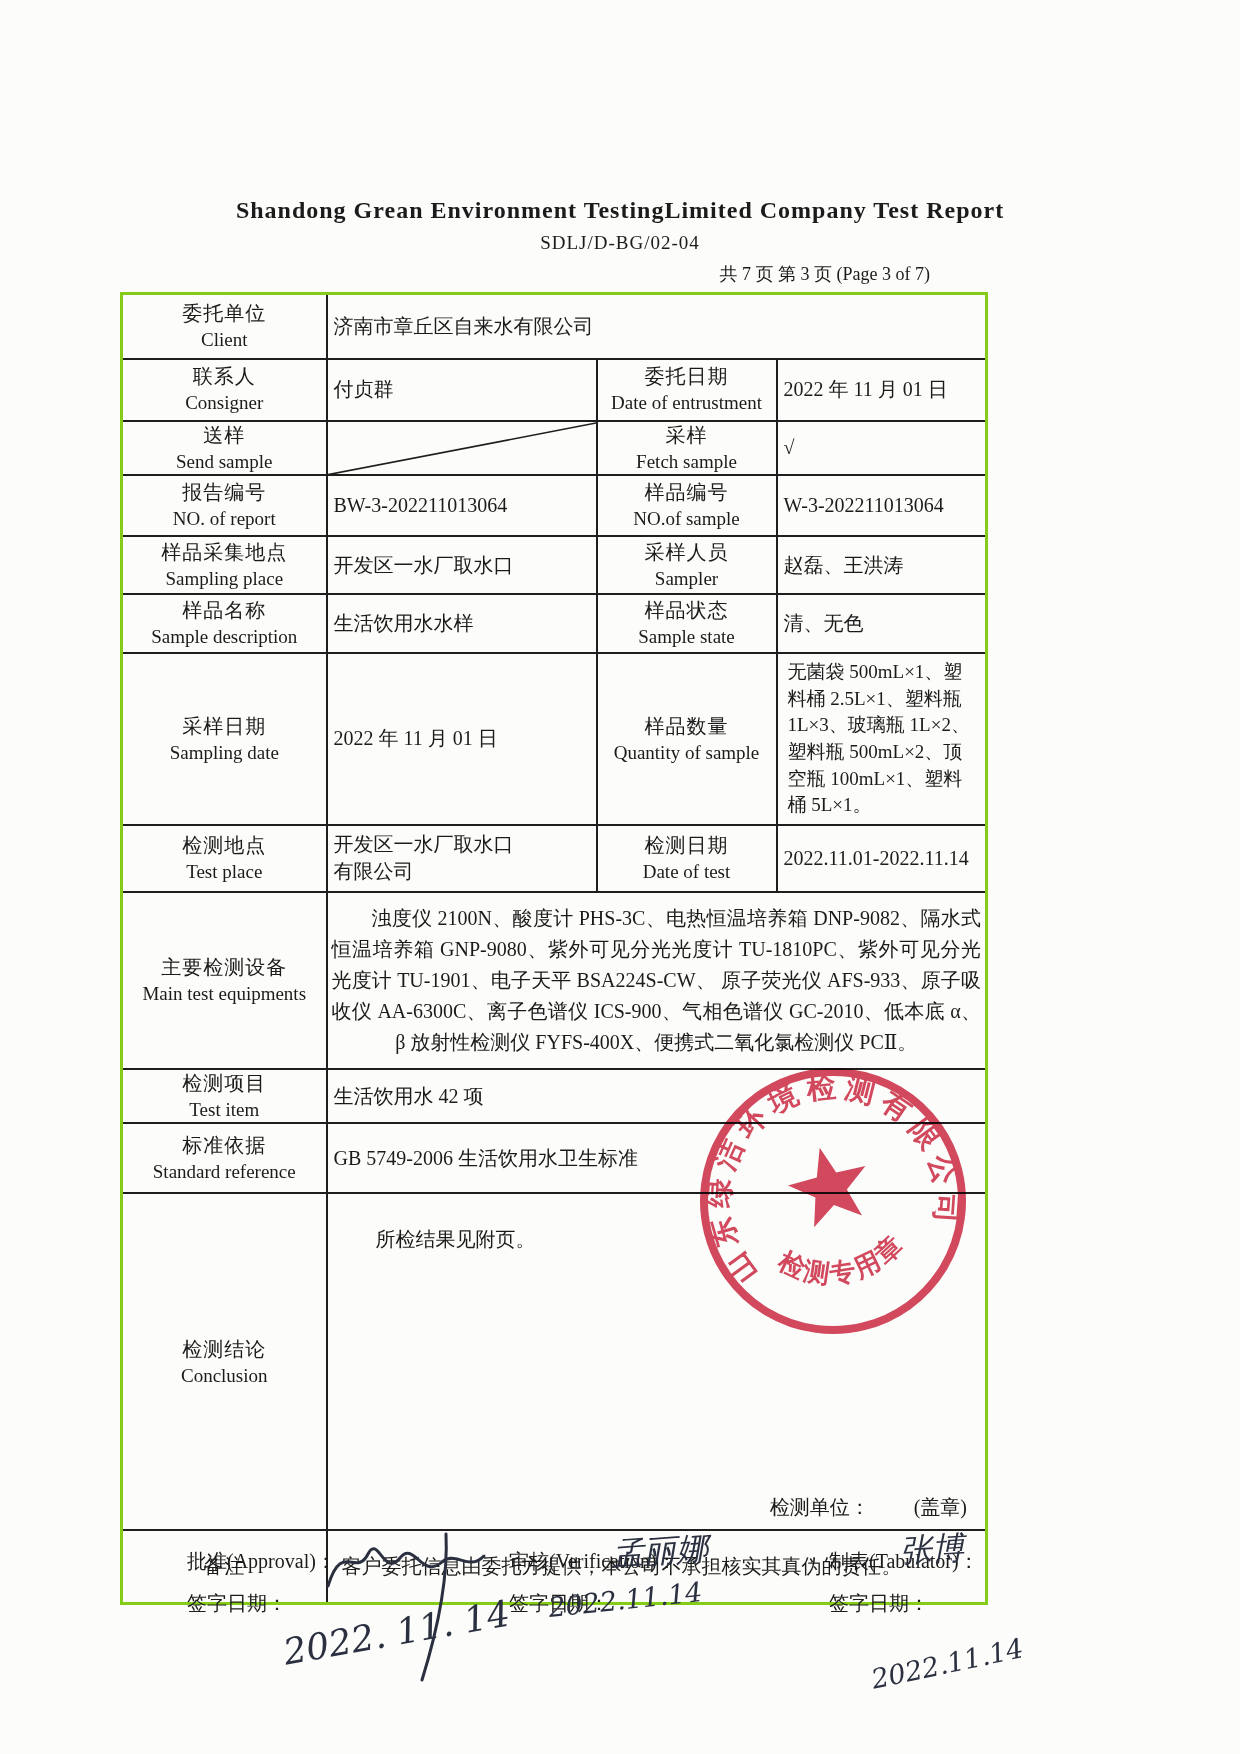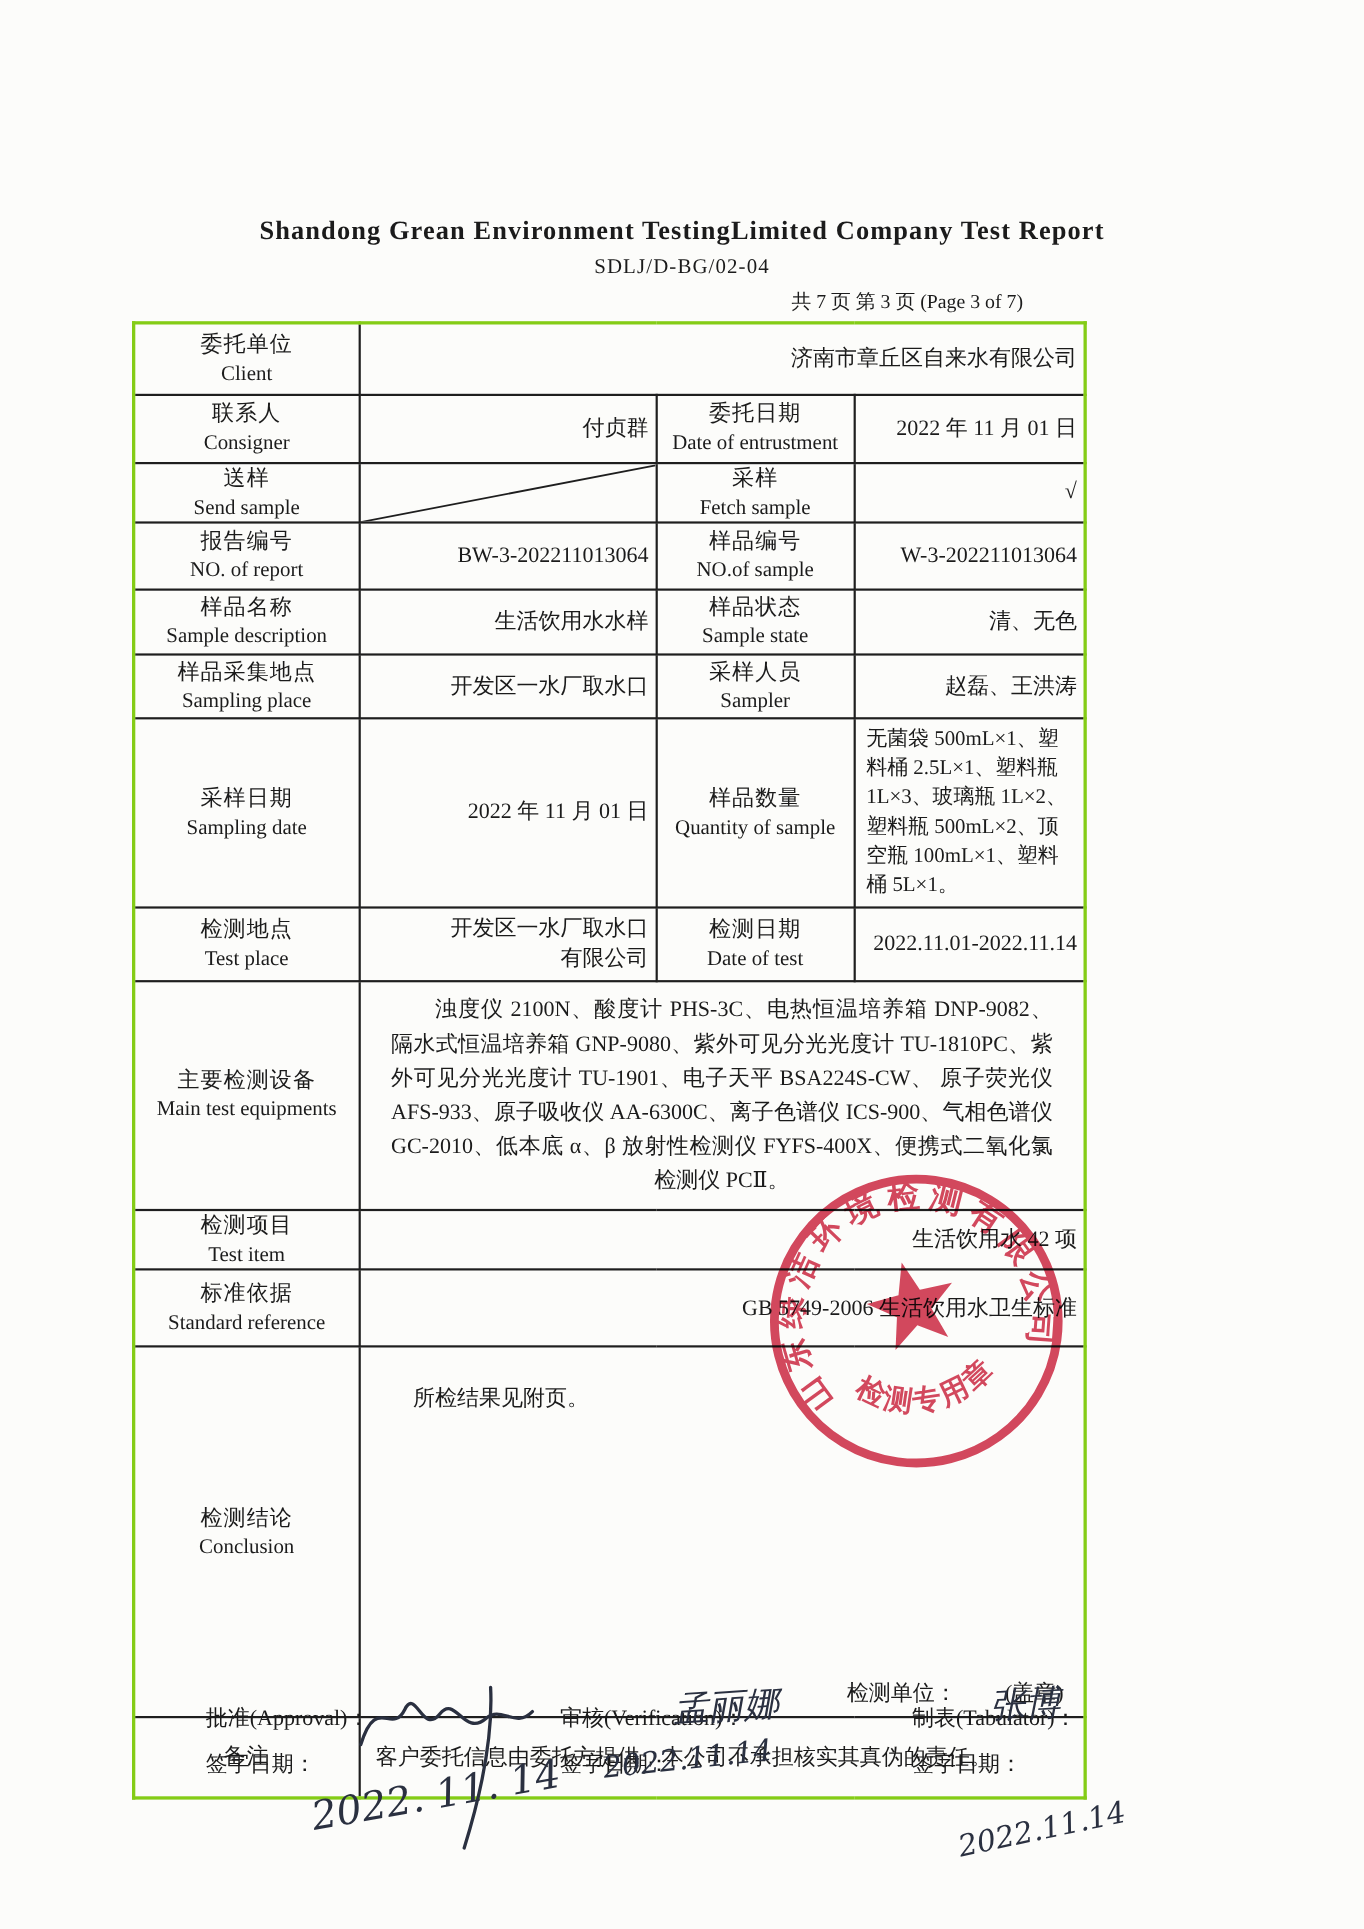--- a/index.html
+++ b/index.html
@@ -15,26 +15,26 @@
   .pageinfo { top:262px; right:310px; font-size:18px; }
 
   table.report { position:absolute; left:120px; top:292px; width:865px;
                  border-collapse:collapse; table-layout:fixed;
                  border:3px solid #84cc16; }
   table.report td { border:2px solid #1e1e1e; vertical-align:middle; }
 
   .lbl { text-align:center; font-size:20px; line-height:1.35; }
   .lbl .zh { display:block; letter-spacing:1px; }
   .lbl .en { display:block; font-size:19px; letter-spacing:0; }
-  .val { text-align:right; font-size:20px; line-height:1.35; padding:2px 6px; }
+  .val { text-align:left; font-size:20px; line-height:1.35; padding:2px 6px; }
   .val .line { display:block; }
 
   .qty  { text-align:left; font-size:19px; line-height:1.4; padding:5px 8px 5px 10px; }
   .equip{ text-align:justify; text-align-last:center; font-size:20px; line-height:1.55;
-          padding:10px 28px; text-indent:2em; }
+          padding:10px 4px; text-indent:2em; }
 
   td.slash-cell { position:relative; }
   td.slash-cell svg { position:absolute; inset:0; width:100%; height:100%; }
 
   td.concl-val { position:relative; }
   .concl-text { position:absolute; top:32px; left:48px; font-size:20px; }
   .seal-line  { position:absolute; bottom:8px; right:18px; font-size:20px; white-space:nowrap; }
   .seal-line .gap { display:inline-block; width:44px; }
 
   .remark-val { text-align:left; font-size:20px; padding-left:14px; }
@@ -109,44 +109,44 @@
         <span class="en">NO. of report</span>
       </td>
       <td class="val">BW-3-202211013064</td>
       <td class="lbl">
         <span class="zh">样品编号</span>
         <span class="en">NO.of sample</span>
       </td>
       <td class="val">W-3-202211013064</td>
     </tr>
 
+    <tr style="height:58px">
+      <td class="lbl">
+        <span class="zh">样品采集地点</span>
+        <span class="en">Sampling place</span>
+      </td>
+      <td class="val">开发区一水厂取水口</td>
+      <td class="lbl">
+        <span class="zh">采样人员</span>
+        <span class="en">Sampler</span>
+      </td>
+      <td class="val">赵磊、王洪涛</td>
+    </tr>
+
     <tr style="height:59px">
       <td class="lbl">
         <span class="zh">样品名称</span>
         <span class="en">Sample description</span>
       </td>
       <td class="val">生活饮用水水样</td>
       <td class="lbl">
         <span class="zh">样品状态</span>
         <span class="en">Sample state</span>
       </td>
       <td class="val">清、无色</td>
-    </tr>
-
-    <tr style="height:58px">
-      <td class="lbl">
-        <span class="zh">样品采集地点</span>
-        <span class="en">Sampling place</span>
-      </td>
-      <td class="val">开发区一水厂取水口</td>
-      <td class="lbl">
-        <span class="zh">采样人员</span>
-        <span class="en">Sampler</span>
-      </td>
-      <td class="val">赵磊、王洪涛</td>
     </tr>
 
     <tr style="height:131px">
       <td class="lbl">
         <span class="zh">采样日期</span>
         <span class="en">Sampling date</span>
       </td>
       <td class="val">2022 年 11 月 01 日</td>
       <td class="lbl">
         <span class="zh">样品数量</span>

